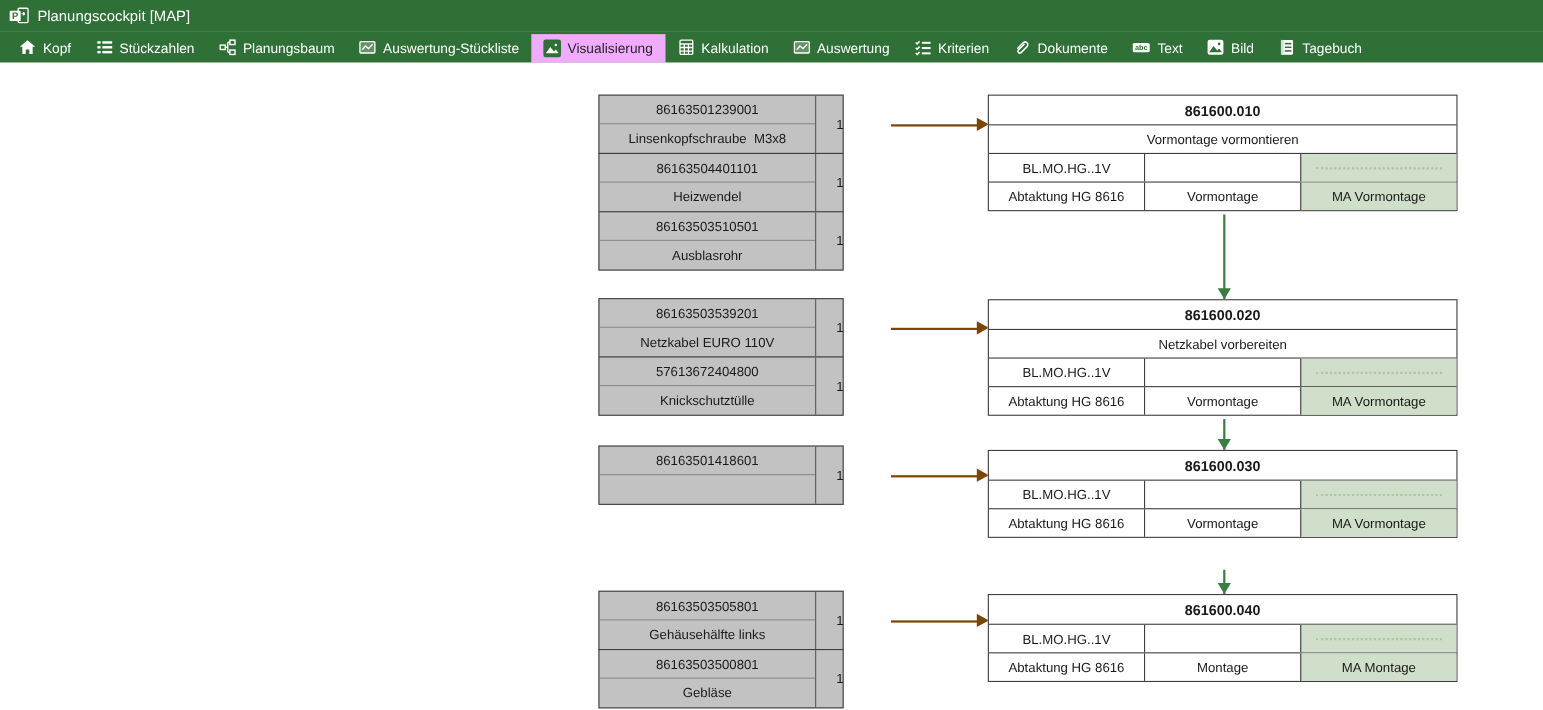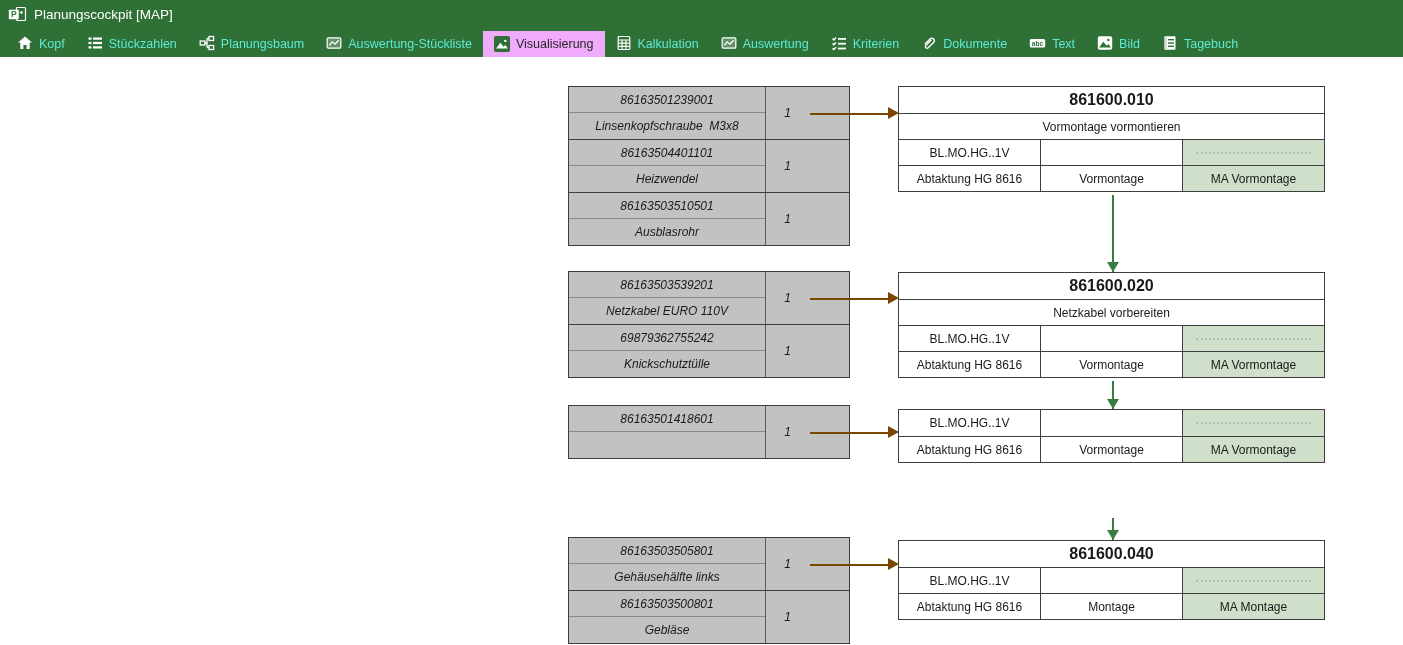--- a/index.html
+++ b/index.html
@@ -2,44 +2,44 @@
 <html><head>
 <meta charset="utf-8">
 <style>
   * { margin:0; padding:0; box-sizing:border-box; }
   html,body { width:1403px; height:645px; overflow:hidden; background:#fff;
     font-family:"Liberation Sans","DejaVu Sans",sans-serif; }
   .titlebar { height:29px; background:#2f7036; color:#fff; display:flex; align-items:center;
     padding-left:8px; font-size:13.5px; }
   .titlebar .app-ic { display:flex; margin-right:7px; }
   .tabbar { height:28px; background:#2f7036; display:flex; align-items:stretch; padding-left:6px; }
-  .tab { display:flex; align-items:center; gap:6px; padding:0 11px; color:#5eead4; font-size:12.5px;
+  .tab { display:flex; align-items:center; gap:6px; padding:0 11px; color:#ffffff; font-size:12.5px;
     cursor:default; margin-top:2px; }
   .tab svg { flex:0 0 auto; }
   .tab.selected { background:#f0abfc; color:#262626; }
   .tab.selected .tile { background:#2f7036; border-radius:2px; color:#fff; display:flex; }
   .canvas { position:relative; width:1403px; height:588px; background:#fff; }
 
   
-  .pgroup { position:absolute; left:568px; width:282px;font-style:italic; }
+  .pgroup { position:absolute; left:544px; width:223px; }
   .pair { display:grid; grid-template-columns:196px 44px; grid-template-rows:26px 26px;
     background:#c3c2c2; border:1px solid #3e3e3e; margin-top:-1px; }
   .pair:first-child { margin-top:0; }
   .pcell { display:flex; align-items:center; justify-content:center; font-size:12px; color:#1a1a1a; }
   .pnum { border-bottom:1px solid #8a8a8a; }
   .pqty { grid-column:2; grid-row:1 / span 2; border-left:1px solid #5a5a5a;
     display:flex; align-items:center; justify-content:center; font-size:12px; color:#1a1a1a; }
   .pname { white-space:pre; }
 
   
   .opbox { position:absolute; left:898px; width:427px; background:#fff; border:1px solid #3e3e3e; }
   .oprow { height:26px; display:flex; align-items:center; justify-content:center;
     font-size:12px; color:#1a1a1a; border-top:1px solid #3e3e3e; }
   .oprow:first-child { border-top:none; }
-  .oprow.opid { font-weight:bold; font-size:16px; }
+  .oprow.opid { font-weight:bold; font-size:13px; }
   .oprow.cols { padding:0; justify-content:stretch; }
   .opcell { flex:1 1 0; height:100%; display:flex; align-items:center; justify-content:center;
     border-left:1px solid #3e3e3e; }
   .opcell:first-child { border-left:none; }
   .opcell.bold { font-weight:normal; }
   .opcell.green { background:#cfdfc9; }
   .opcell.dotted::after { content:""; display:block; width:82%; border-bottom:2px dotted #aec3a8; }
 
   
   .harrow { position:absolute; left:810px; width:88px; height:13px; }
@@ -221,21 +221,21 @@
       <div class="head"></div>
     </div>
 
   <div class="pgroup" style="top:214px">
     <div class="pair">
       <div class="pcell pnum">86163503539201</div>
       <div class="pqty">1</div>
       <div class="pcell pname">Netzkabel EURO 110V</div>
     </div>
     <div class="pair">
-      <div class="pcell pnum">69879362755242</div>
+      <div class="pcell pnum">57613672404800</div>
       <div class="pqty">1</div>
       <div class="pcell pname">Knickschutztülle</div>
     </div>
   </div>
   <div class="harrow" style="top:235px">
       <div class="line"></div>
       <div class="head"></div>
     </div>
 
   <div class="opbox" style="top:215px">
@@ -262,20 +262,21 @@
       <div class="pcell pnum">86163501418601</div>
       <div class="pqty">1</div>
     </div>
   </div>
   <div class="harrow" style="top:369px">
       <div class="line"></div>
       <div class="head"></div>
     </div>
 
   <div class="opbox" style="top:352px">
+    <div class="oprow opid">861600.030</div>
     <div class="oprow cols">
       <div class="opcell bold">BL.MO.HG..1V</div>
       <div class="opcell"></div>
       <div class="opcell green dotted"></div>
     </div>
     <div class="oprow cols">
       <div class="opcell">Abtaktung HG 8616</div>
       <div class="opcell">Vormontage</div>
       <div class="opcell green">MA Vormontage</div>
     </div>

